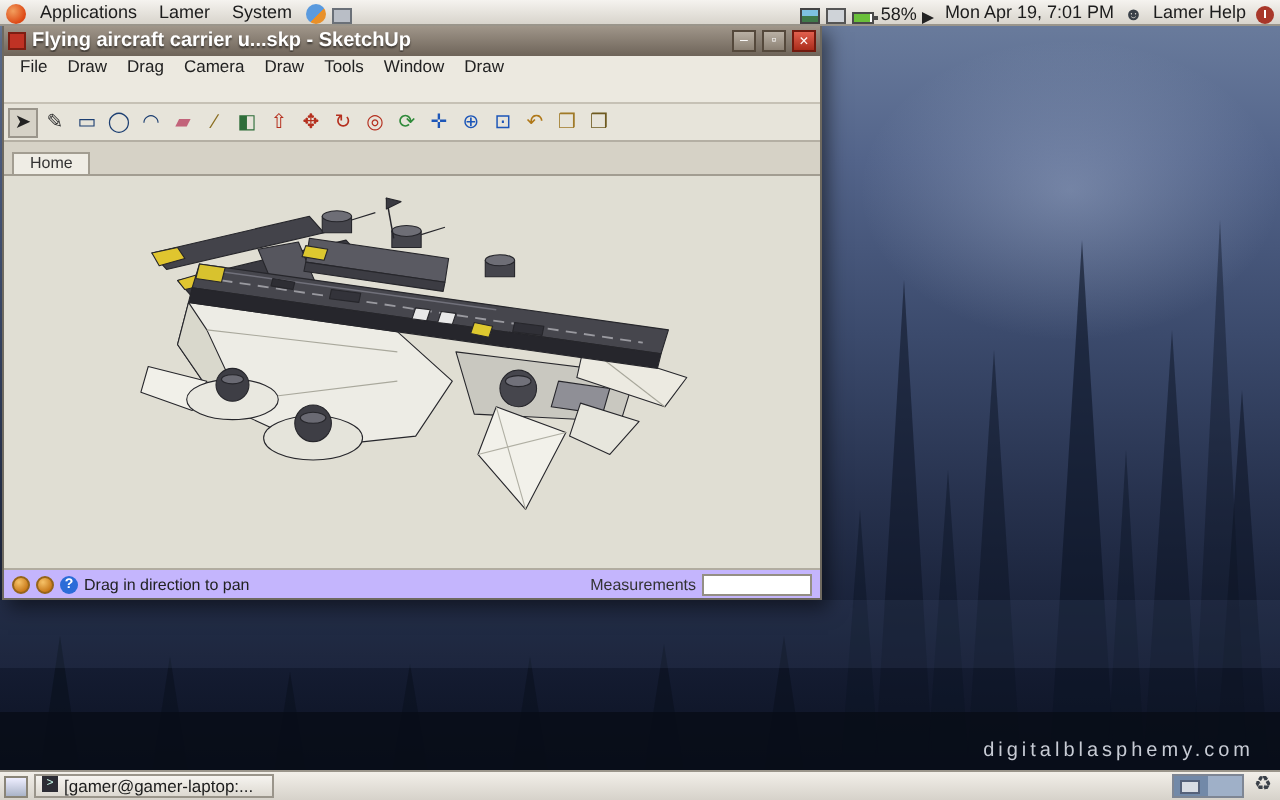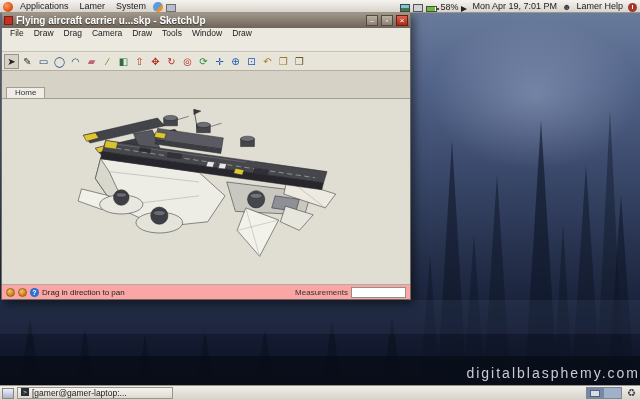--- a/index.html
+++ b/index.html
@@ -4,21 +4,21 @@
 <style>
   *{margin:0;padding:0;box-sizing:border-box}
   html,body{width:640px;height:400px;overflow:hidden}
   body{font-family:"Liberation Sans","DejaVu Sans",sans-serif;background:#000;position:relative}
   #stage{position:absolute;inset:0;width:640px;height:400px;overflow:hidden}
 
   
   .wallpaper{position:absolute;inset:0;background:linear-gradient(180deg,#6d7f9f 0%,#53648a 20%,#3b4a6c 42%,#27324e 62%,#151d33 82%,#0a0f1e 100%)}
   .glow{position:absolute;left:430px;top:20px;width:210px;height:150px;background:radial-gradient(closest-side,rgba(195,208,232,.32),rgba(195,208,232,0));pointer-events:none}
   svg.trees{position:absolute;left:0;top:0}
-  .watermark{position:absolute;right:0;bottom:19px;color:#c7cbd4;font-size:14px;letter-spacing:2px}
+  .watermark{position:absolute;right:13px;bottom:19px;color:#c7cbd4;font-size:10px;letter-spacing:2px}
 
   
   .top-panel{position:absolute;top:0;left:0;right:0;height:13px;background:linear-gradient(#f5f3ef,#d8d4cc);border-bottom:1px solid #9a958b;display:flex;align-items:flex-end;font-size:9px;color:#1c1c1c;padding:0 3px;gap:3px;z-index:40}
   .panel-menu{padding:0 4px;line-height:12px}
   .distro-logo{width:10px;height:10px;border-radius:50%;background:radial-gradient(circle at 35% 35%,#f29e5e,#dd4814 70%)}
   .launcher-browser{width:10px;height:10px;border-radius:50%;background:linear-gradient(135deg,#5a9ade 55%,#e8902a 56%)}
   .launcher-shot{width:10px;height:8px;background:#b9bec6;border:1px solid #6a7078}
   .panel-spacer{flex:1}
   .tray-photo{width:10px;height:8px;border:1px solid #444;background:linear-gradient(180deg,#7ec2e0 50%,#3f7a4a 50%)}
   .tray-net{width:10px;height:8px;border:1px solid #555;background:#cfd3d8}
@@ -35,34 +35,34 @@
   .titlebar{height:15px;background:linear-gradient(#a0968a,#6e6459);display:flex;align-items:center;padding:0 2px;gap:3px;flex:0 0 auto}
   .window-icon{width:9px;height:9px;background:#c03224;border:1px solid #7e1d12}
   .title-text{color:#fff;font-size:10px;font-weight:bold;text-shadow:0 1px 1px rgba(0,0,0,.55);flex:1;white-space:nowrap;overflow:hidden}
   .win-btn{width:12px;height:11px;border:1px solid #55493c;background:linear-gradient(#b9b0a4,#8c8174);font-size:7px;line-height:10px;text-align:center;color:#fff;flex:0 0 auto}
   .win-btn.close{background:linear-gradient(#e2604e,#aa2c1b);border-color:#731a0e;font-size:8px}
   .menubar{height:24px;display:flex;align-items:flex-start;font-size:8.5px;color:#222;background:#ece9e0;border-bottom:1px solid #c6c1b5;padding:0 4px;gap:2px;flex:0 0 auto}
   .menubar span{padding:0 4px}
   .toolbar{height:19px;display:flex;align-items:center;background:#e7e4da;border-bottom:1px solid #b4afa3;padding:0 2px;gap:1px;flex:0 0 auto}
   .tool-icon{width:15px;height:15px;display:inline-flex;align-items:center;justify-content:center;font-size:10px;line-height:15px;border:1px solid transparent}
   .tool-icon:first-child{border-color:#9a958b;background:#d6d2c7}
-  .tabstrip{height:28px;background:#d6d2c6;display:flex;align-items:flex-end;padding-left:4px;border-bottom:1px solid #a29d91;flex:0 0 auto}
+  .tabstrip{height:17px;background:#d6d2c6;display:flex;align-items:flex-end;padding-left:4px;border-bottom:1px solid #a29d91;flex:0 0 auto}
   .tab{background:#efede5;border:1px solid #a29d91;border-bottom:none;font-size:8px;line-height:10px;padding:0 8px;color:#333}
   .canvas{flex:1;position:relative;background:#e0ded3;overflow:hidden}
   .canvas svg{position:absolute;inset:0}
-  .statusbar{height:15px;background:#fca5a5;border-top:1px solid #b1aca0;display:flex;align-items:center;font-size:8px;color:#222;padding:0 4px;gap:3px;flex:0 0 auto}
+  .statusbar{height:15px;background:#c4b5fd;border-top:1px solid #b1aca0;display:flex;align-items:center;font-size:8px;color:#222;padding:0 4px;gap:3px;flex:0 0 auto}
   .dot-icon{width:9px;height:9px;border-radius:50%;background:radial-gradient(circle at 35% 30%,#f6c268,#c87818 75%);border:1px solid #95641a}
   .help-icon{width:9px;height:9px;border-radius:50%;background:#2a6cd8;color:#fff;font-size:7px;line-height:9px;text-align:center;font-weight:bold}
   .meas-label{margin-left:auto;color:#333}
   .meas-box{width:55px;height:11px;background:#fff;border:1px solid #948f84}
 
   
   .taskbar{position:absolute;left:0;right:0;bottom:0;height:15px;background:linear-gradient(#f2efe9,#d6d2ca);border-top:1px solid #9a958b;display:flex;align-items:center;padding:0 2px;gap:3px;font-size:8.5px;color:#1c1c1c;z-index:40}
   .show-desktop{width:12px;height:11px;border:1px solid #8a8578;background:linear-gradient(#eef,#aab4c8);position:relative}
-  .task-btn{width:156px;height:12px;border:1px solid #9a958b;background:linear-gradient(#f6f4f0,#ddd9d1);display:flex;align-items:flex-start;gap:3px;padding:0 3px;overflow:hidden;white-space:nowrap}
+  .task-btn{width:120px;height:12px;border:1px solid #9a958b;background:linear-gradient(#f6f4f0,#ddd9d1);display:flex;align-items:flex-start;gap:3px;padding:0 3px;overflow:hidden;white-space:nowrap}
   .task-btn.active{background:#c3bfb5;border-color:#7c776d;box-shadow:inset 1px 1px 2px rgba(0,0,0,.28)}
   .mini-term{width:8px;height:8px;background:#2c2c34;color:#cfe;font-size:6px;line-height:8px;text-align:center;flex:0 0 auto}
   .mini-sketchup{width:8px;height:8px;background:#c03224;border:1px solid #7e1d12;flex:0 0 auto}
   .task-label{overflow:hidden;text-overflow:clip;white-space:nowrap}
   .tb-spacer{flex:1}
   .ws-switch{display:flex;border:1px solid #7e8694}
   .ws{width:17px;height:10px;background:#9fb0c8}
   .ws.active{background:#7289a8;position:relative}
   .ws.active::after{content:"";position:absolute;left:3px;top:2px;width:8px;height:5px;background:#d9dde4;border:1px solid #55617a}
   .trash{font-size:10px;line-height:12px;color:#3a4048;padding:0 2px}

